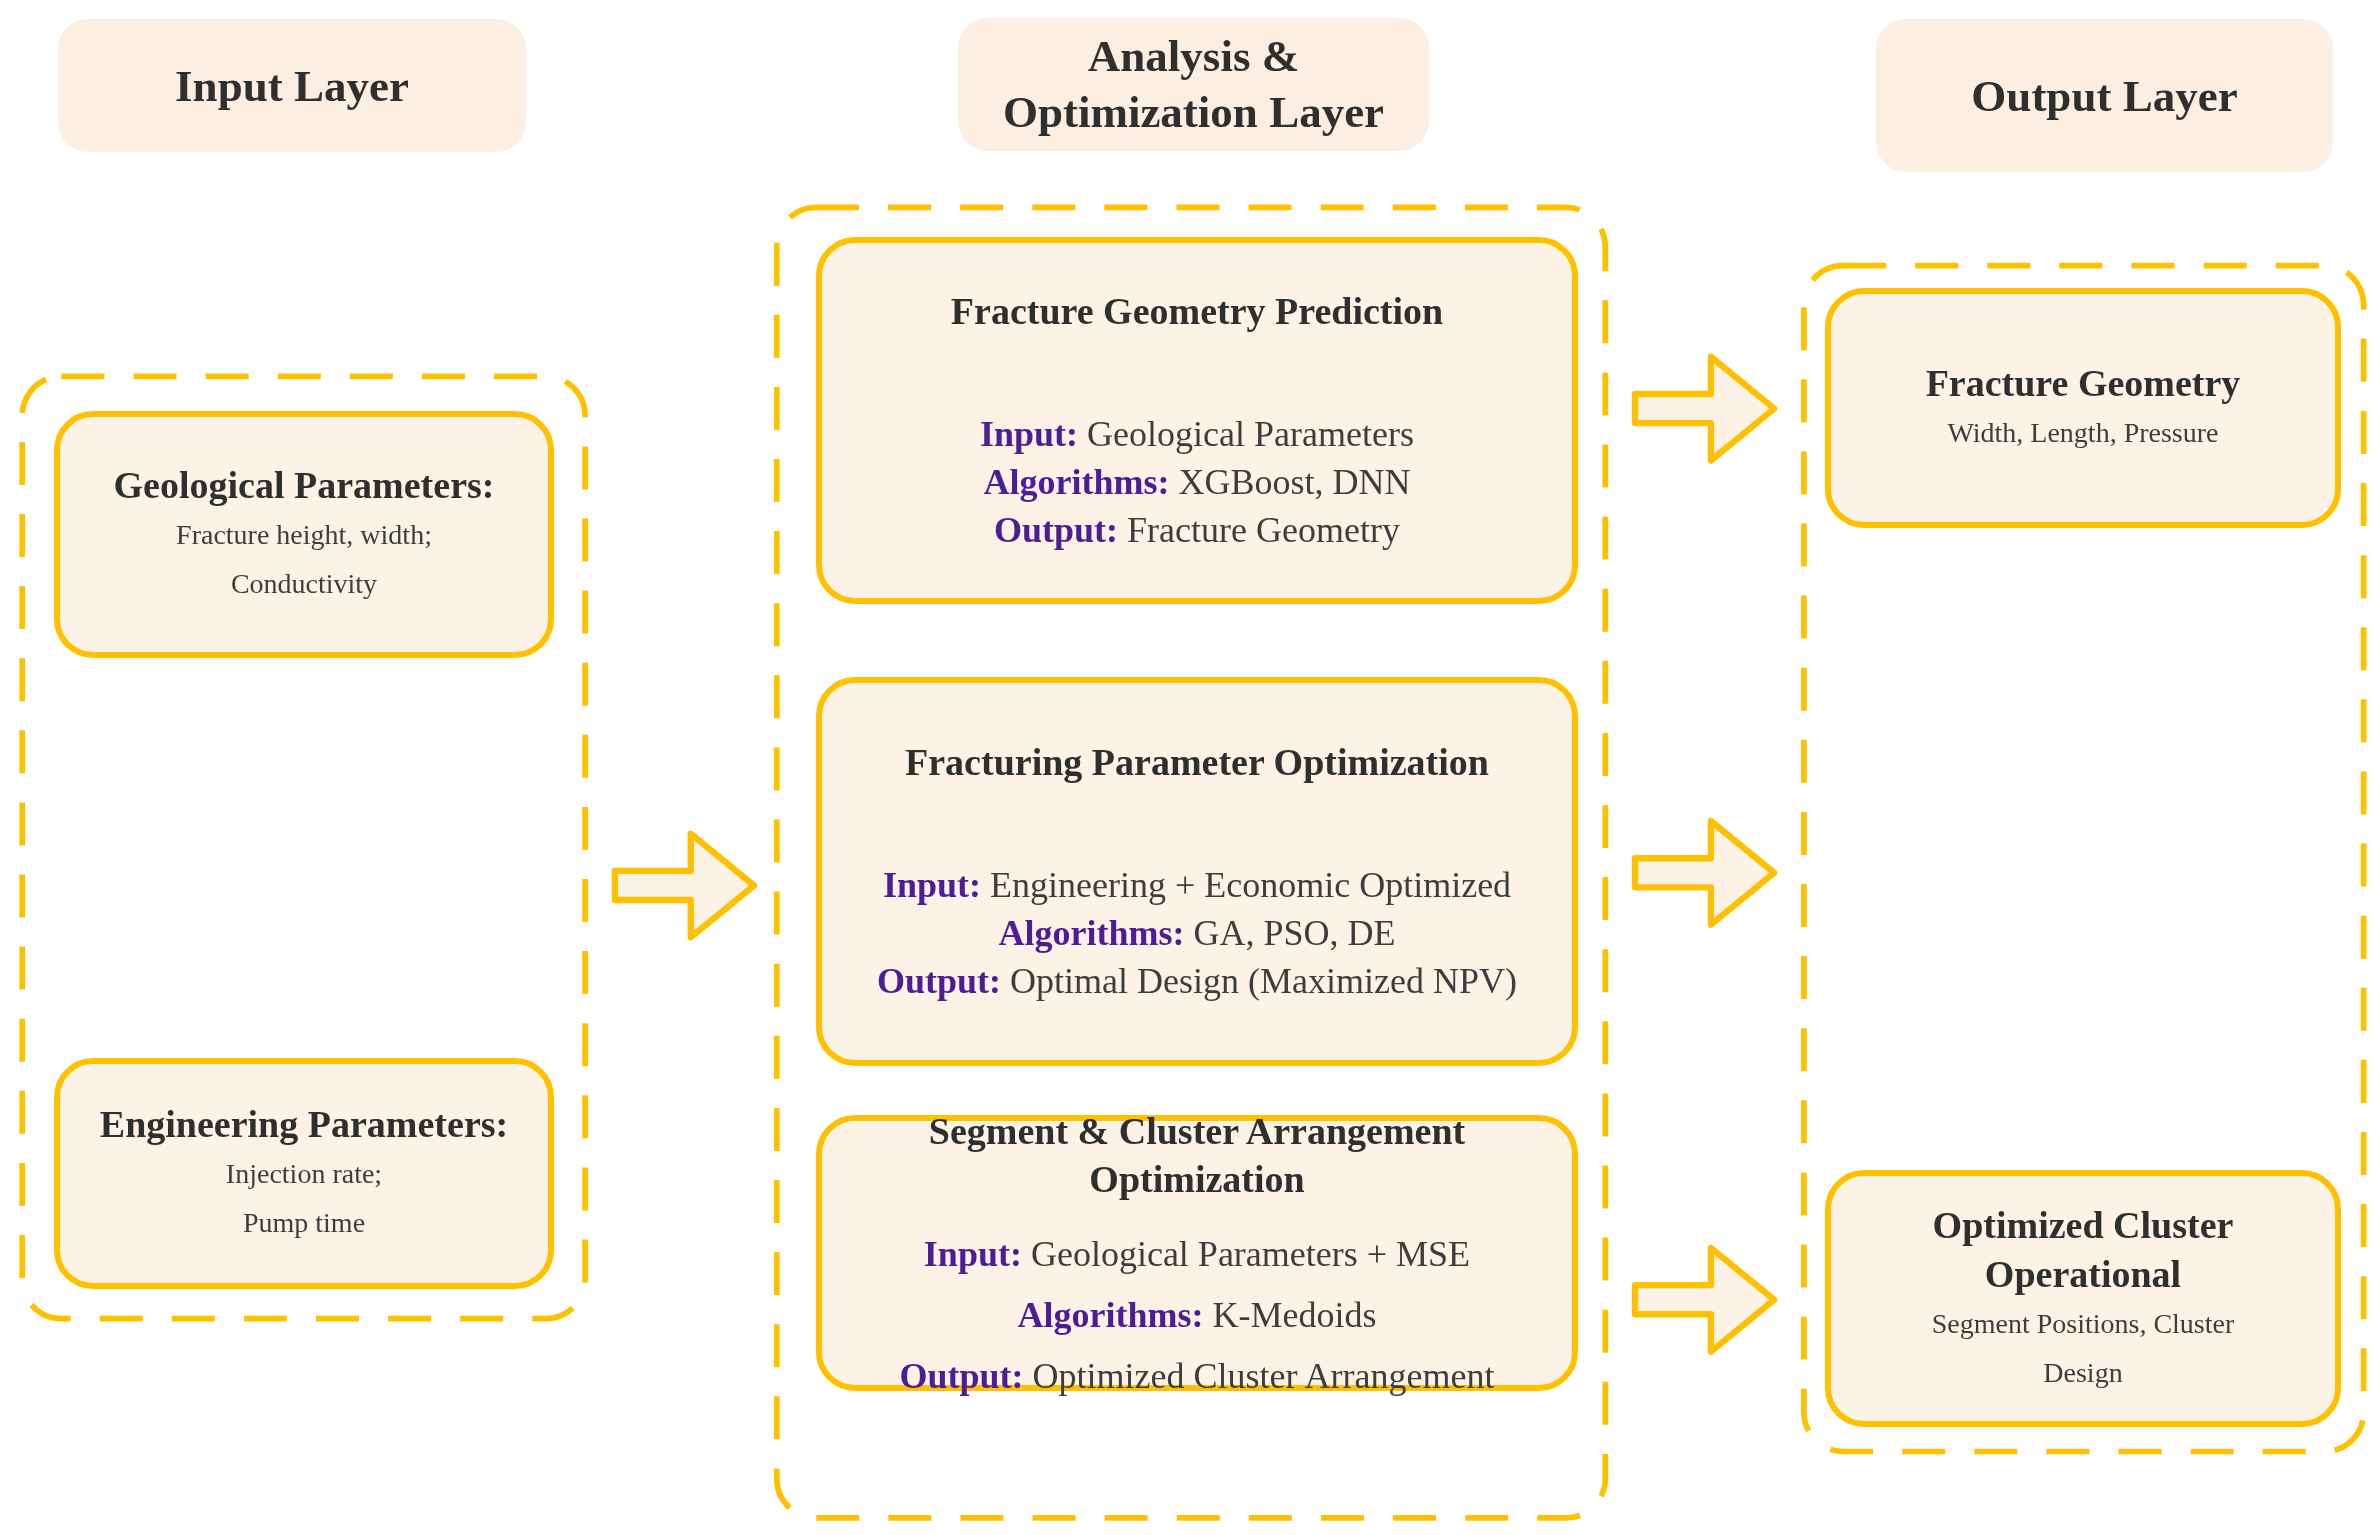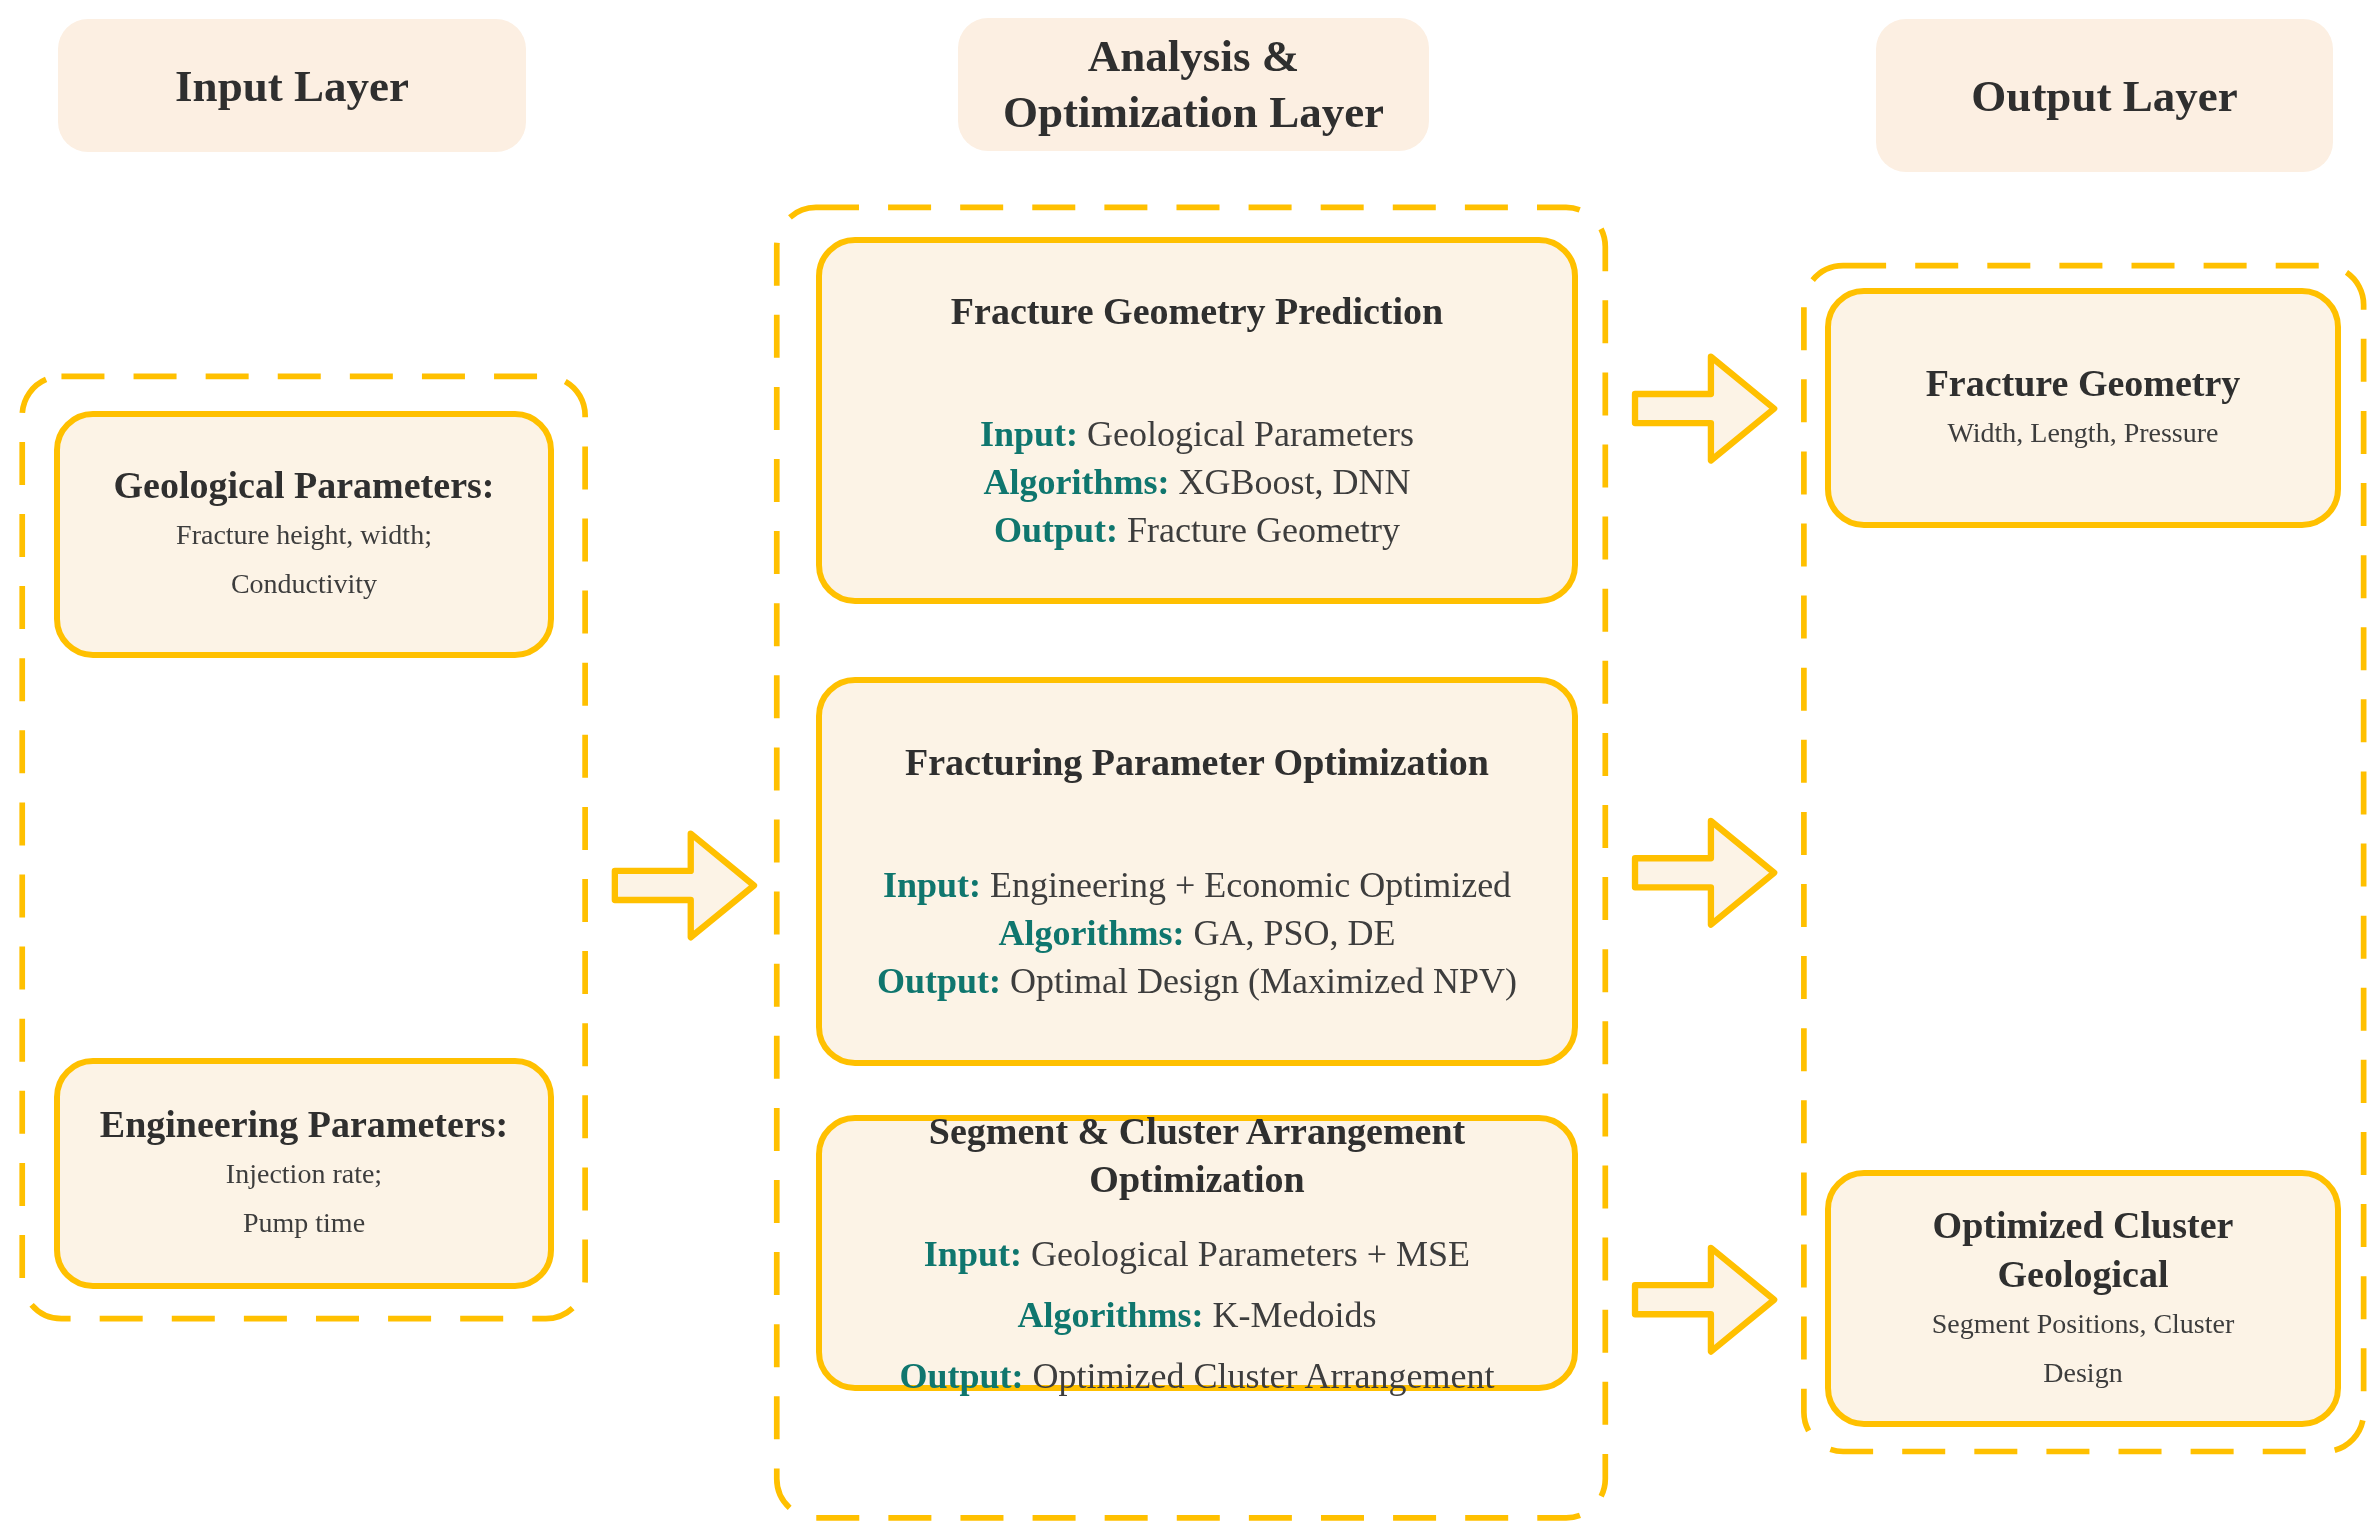--- a/index.html
+++ b/index.html
@@ -29,21 +29,21 @@
     display:flex;flex-direction:column;align-items:center;justify-content:center;
     text-align:center;
   }
   .btitle{font-weight:bold;font-size:38px;line-height:49px;color:#2f2f2f;}
   .bline{font-size:28px;line-height:49px;color:#3d3d3d;}
   .mid-box{justify-content:center;padding:6.3px 15px;}
   .mid-title{font-weight:bold;font-size:38px;line-height:48px;color:#2f2f2f;}
   .mid-title.gap-big{margin-bottom:75px;}
   .mid-title.gap-small{margin-bottom:14px;}
   .mrow{font-size:36px;line-height:48px;color:#3d3d3d;white-space:nowrap;}
-  .mrow .lbl{font-weight:bold;color:#0f766e;text-align:right;}
+  .mrow .lbl{font-weight:bold;color:#4c1d95;text-align:right;}
   .tline{display:block;}
 </style>
 </head>
 <body>
 
 <div id="canvas">
 
   <svg id="connectors" viewBox="0 0 3758 2427" xmlns="http://www.w3.org/2000/svg">
     <rect x="35" y="595" width="890" height="1490" rx="62" fill="none" stroke="#FFC000" stroke-width="9" stroke-dasharray="68 46"></rect>
     <rect x="1228" y="328" width="1310" height="2072" rx="62" fill="none" stroke="#FFC000" stroke-width="9" stroke-dasharray="68 46"></rect>
@@ -136,20 +136,20 @@
     <div class="btitle">
       <span class="tline">Fracture Geometry</span>
     </div>
     <div class="bline">Width, Length, Pressure</div>
   </div>
 
 
   <div class="box" style="left:1825px;top:1170px;width:516px;height:257px;">
     <div class="btitle">
       <span class="tline">Optimized Cluster</span>
-      <span class="tline">Geological</span>
+      <span class="tline">Operational</span>
     </div>
     <div class="bline">Segment Positions, Cluster</div>
     <div class="bline">Design</div>
   </div>
 
 </div>
 
 
 </body></html>

